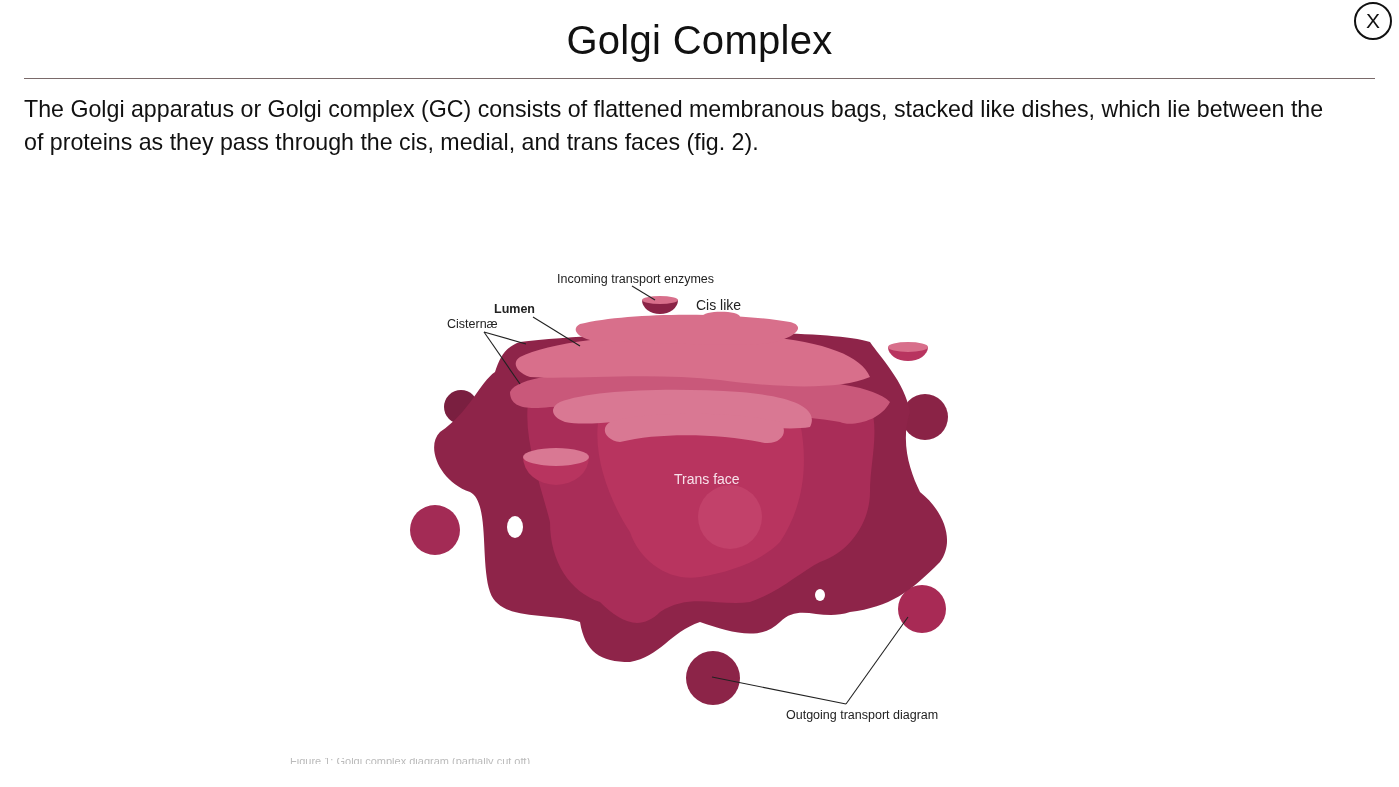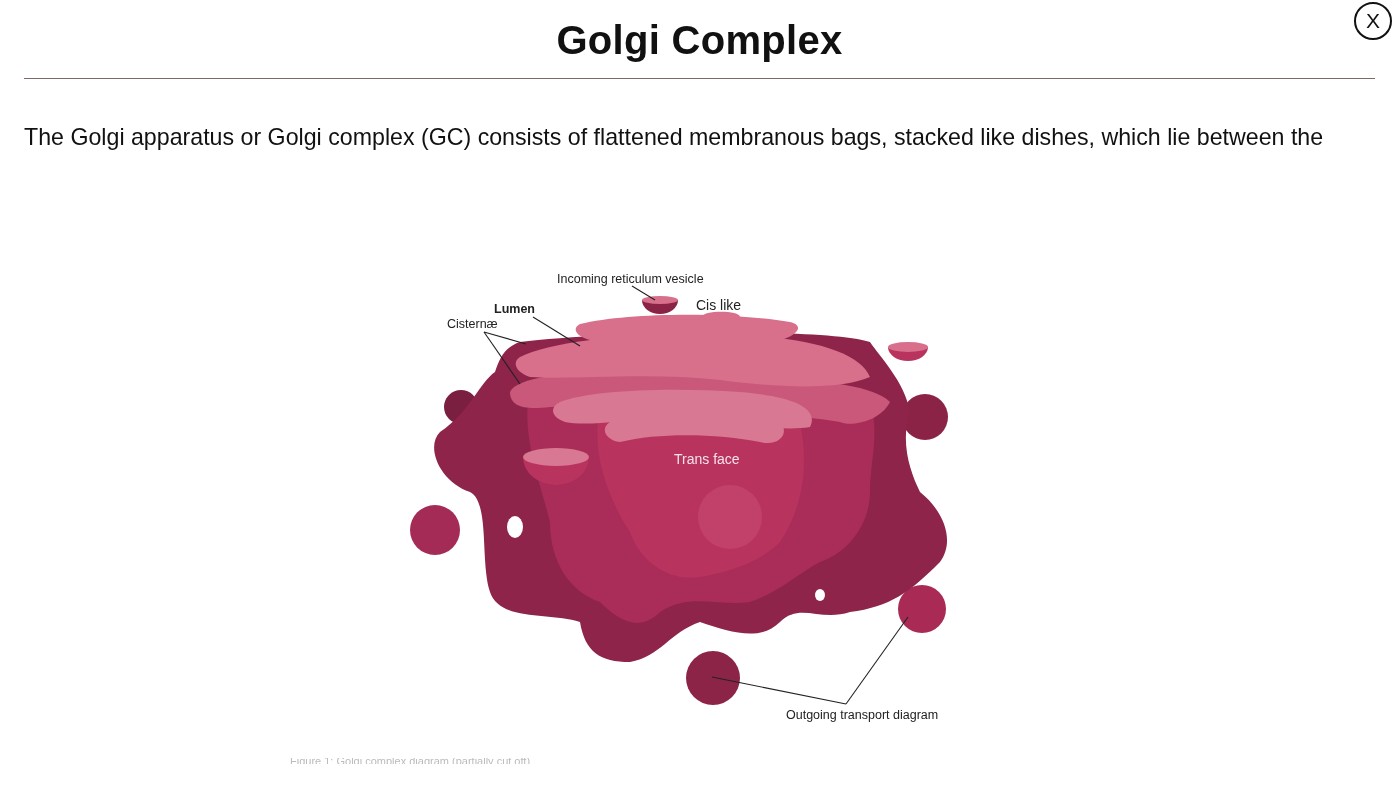--- a/index.html
+++ b/index.html
@@ -1,48 +1,49 @@
 <!DOCTYPE html>
 <html><head>
 <meta charset="utf-8">
 <style>
   html, body { margin: 0; padding: 0; background: #ffffff; }
   body { width: 1399px; height: 787px; position: relative; overflow: hidden;
          font-family: "Liberation Sans", "DejaVu Sans", sans-serif; color: #111; }
   .title { position: absolute; left: 0; right: 0; top: 14px; text-align: center;
-           font-size: 40px; line-height: 52px; letter-spacing: 0.3px; color: #111; font-weight: bold; }
+           font-size: 40px; line-height: 52px; letter-spacing: 0.3px; color: #111; }
   .close-btn { position: absolute; left: 1354px; top: 2px; width: 38px; height: 38px;
                border: 2.5px solid #111; border-radius: 50%; box-sizing: border-box;
                display: flex; align-items: center; justify-content: center;
                font-size: 21px; color: #111; cursor: pointer; background: #fff; }
   .divider { position: absolute; left: 24px; width: 1351px; top: 78px; height: 0;
              border-top: 1.6px solid #7a6a6a; }
   .body-text { position: absolute; left: 24px; top: 93px; width: 1360px;
                font-size: 23.2px; line-height: 33px; color: #111; }
-  .body-text span { display: block; white-space: nowrap; margin-top: 28px; }
+  .body-text span { display: block; white-space: nowrap; }
   .figure { position: absolute; left: 400px; top: 262px; width: 580px; height: 480px; }
   .lbl { position: absolute; font-size: 12.5px; color: #222; white-space: nowrap; }
   .lbl.big { font-size: 14px; }
-  .lbl.white { color: #f7e1ea; font-size: 14px; }
+  .lbl.white { color: #f7e1ea; font-size: 14px; margin-top: 20px; }
   .caption { position: absolute; left: 290px; top: 758px; width: 470px; height: 6px;
              overflow: hidden; font-size: 11px; color: #bbb; line-height: 6px; }
 </style>
 </head>
 <body>
 
 <div class="title">Golgi Complex</div>
 
 <div class="close-btn">
   <span>X</span>
 </div>
 
 <div class="divider"></div>
 
 <div class="body-text">
   <span>The Golgi apparatus or Golgi complex (GC) consists of flattened membranous bags, stacked like dishes, which lie between the</span>
+  <span>of proteins as they pass through the cis, medial, and trans faces (fig. 2).</span>
 </div>
 
 <div class="figure">
   <svg width="580" height="480" viewBox="0 0 580 480" xmlns="http://www.w3.org/2000/svg">
 
     <circle cx="61" cy="145" r="17" fill="#7a1f40"></circle>
     <circle cx="35" cy="268" r="25" fill="#a32b55"></circle>
     <circle cx="522" cy="347" r="24" fill="#a82a55"></circle>
     <circle cx="313" cy="416" r="27" fill="#8c2448"></circle>
     <circle cx="525" cy="155" r="23" fill="#8a2346"></circle>
@@ -85,21 +86,21 @@
 
     <g stroke="#222" stroke-width="1.1" fill="none">
       <line x1="232" y1="24" x2="255" y2="38"></line>
       <line x1="133" y1="55" x2="180" y2="84"></line>
       <line x1="84" y1="70" x2="126" y2="82"></line>
       <line x1="84" y1="70" x2="120" y2="122"></line>
       <line x1="312" y1="415" x2="446" y2="442"></line>
       <line x1="446" y1="442" x2="508" y2="355"></line>
     </g>
   </svg>
-  <div class="lbl" style="left:157px;top:10px;">Incoming reticulum vesicle</div>
+  <div class="lbl" style="left:157px;top:10px;">Incoming transport enzymes</div>
   <div class="lbl big" style="left:296px;top:35px;">Cis like</div>
   <div class="lbl" style="left:94px;top:40px;font-weight:bold;">Lumen</div>
   <div class="lbl" style="left:47px;top:55px;text-align:right;">Cisternæ</div>
   <div class="lbl white" style="left:274px;top:189px;">Trans face</div>
   <div class="lbl" style="left:386px;top:446px;">Outgoing transport diagram</div>
 </div>
 
 <div class="caption">Figure 1: Golgi complex diagram (partially cut off)</div>
 
 </body></html>

